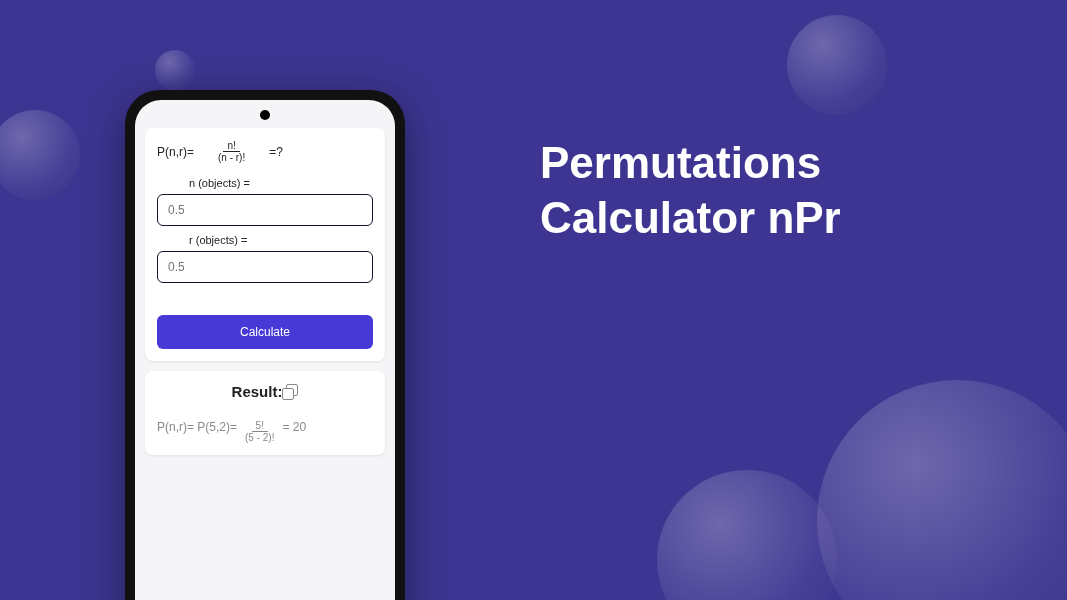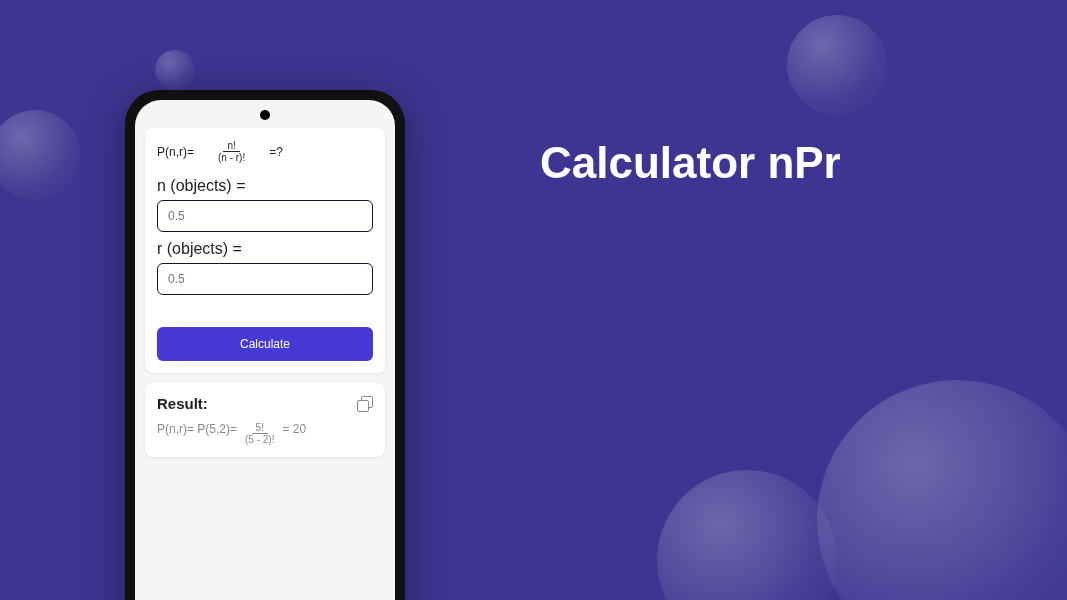--- a/index.html
+++ b/index.html
@@ -82,24 +82,25 @@
   flex-direction: column;
   align-items: center;
   font-size: 10px;
   line-height: 1.1;
   vertical-align: middle;
 }
 .frac .num { border-bottom: 1px solid #222; padding: 0 4px; }
 .frac .den { padding: 0 4px; }
 
 .field-label {
-  font-size: 16px;
+  font-size: 11px;
   color: #222;
   margin-bottom: 5px;
   margin-top: 8px;
+  margin-left: 32px;
 }
 .field-input {
   width: 100%;
   height: 32px;
   border: 1px solid #0f172a;
   border-radius: 6px;
   padding: 0 10px;
   font-size: 12px;
   color: #bbb;
   background: #fff;
@@ -112,23 +113,23 @@
   border: none;
   border-radius: 6px;
   font-size: 12px;
   font-weight: 500;
   margin-top: 32px;
   cursor: pointer;
 }
 
 .result-head {
   display: flex;
-  justify-content: space-between;
+  justify-content: center;
   align-items: center;
-  margin-bottom: 10px;
+  margin-bottom: 20px;
 }
 .result-title {
   font-size: 15px;
   font-weight: 700;
   color: #222;
 }
 .copy-icon {
   width: 16px; height: 16px;
   position: relative;
   cursor: pointer;
@@ -155,20 +156,21 @@
 </head>
 <body>
 
 <div class="sphere sphere1"></div>
 <div class="sphere sphere2"></div>
 <div class="sphere sphere3"></div>
 <div class="sphere sphere4"></div>
 <div class="sphere sphere5"></div>
 
 <div class="headline">
+  <div>Permutations</div>
   <div>Calculator nPr</div>
 </div>
 
 <div class="phone">
   <div class="phone-screen">
     <div class="phone-camera"></div>
 
     <div class="card">
       <div class="formula-head">
         <span>P(n,r)=</span>

